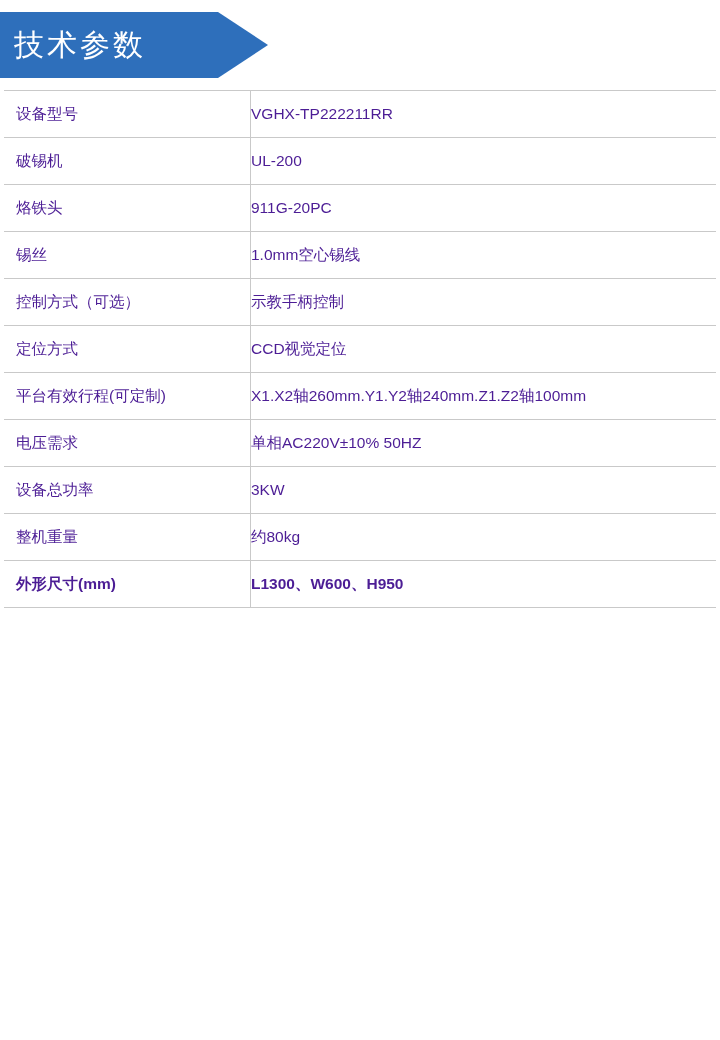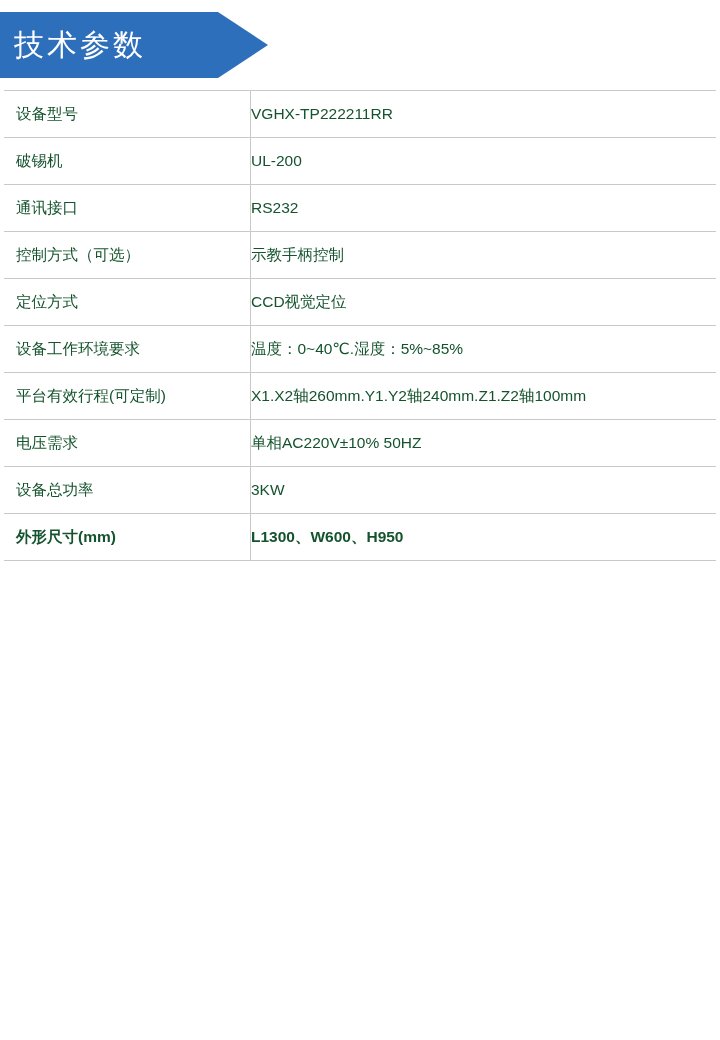--- a/index.html
+++ b/index.html
@@ -58,21 +58,21 @@
     table-layout: fixed;
     border-top: 1px solid #c9c9c9;
   }
   .spec-table td {
     border-bottom: 1px solid #c9c9c9;
     height: 46px;
     font-size: 15.5px;
     line-height: 1.3;
     padding: 0 0 0 12px;
     vertical-align: middle;
-    color: #14532d;
+    color: #4c1d95;
     word-break: break-all;
   }
   .spec-table td.label {
     width: 234px;
     border-right: 1px solid #c9c9c9;
   }
   .spec-table td.value {
     padding-left: 0;
   }
   
@@ -96,47 +96,51 @@
     <tbody>
       <tr>
         <td class="label">设备型号</td>
         <td class="value">VGHX-TP222211RR</td>
       </tr>
       <tr>
         <td class="label">破锡机</td>
         <td class="value">UL-200</td>
       </tr>
       <tr>
-        <td class="label">通讯接口</td>
-        <td class="value">RS232</td>
+        <td class="label">烙铁头</td>
+        <td class="value">911G-20PC</td>
+      </tr>
+      <tr>
+        <td class="label">锡丝</td>
+        <td class="value">1.0mm空心锡线</td>
       </tr>
       <tr>
         <td class="label">控制方式（可选）</td>
         <td class="value">示教手柄控制</td>
       </tr>
       <tr>
         <td class="label">定位方式</td>
         <td class="value">CCD视觉定位</td>
-      </tr>
-      <tr>
-        <td class="label">设备工作环境要求</td>
-        <td class="value">温度：0~40℃.湿度：5%~85%</td>
       </tr>
       <tr>
         <td class="label">平台有效行程(可定制)</td>
         <td class="value">X1.X2轴260mm.Y1.Y2轴240mm.Z1.Z2轴100mm</td>
       </tr>
       <tr>
         <td class="label">电压需求</td>
         <td class="value">单相AC220V±10% 50HZ</td>
       </tr>
       <tr>
         <td class="label">设备总功率</td>
         <td class="value">3KW</td>
       </tr>
       <tr>
+        <td class="label">整机重量</td>
+        <td class="value">约80kg</td>
+      </tr>
+      <tr>
         <td class="label">外形尺寸(mm)</td>
         <td class="value">L1300、W600、H950</td>
       </tr>
     </tbody>
   </table>
 
 </div>
 
 </body></html>

